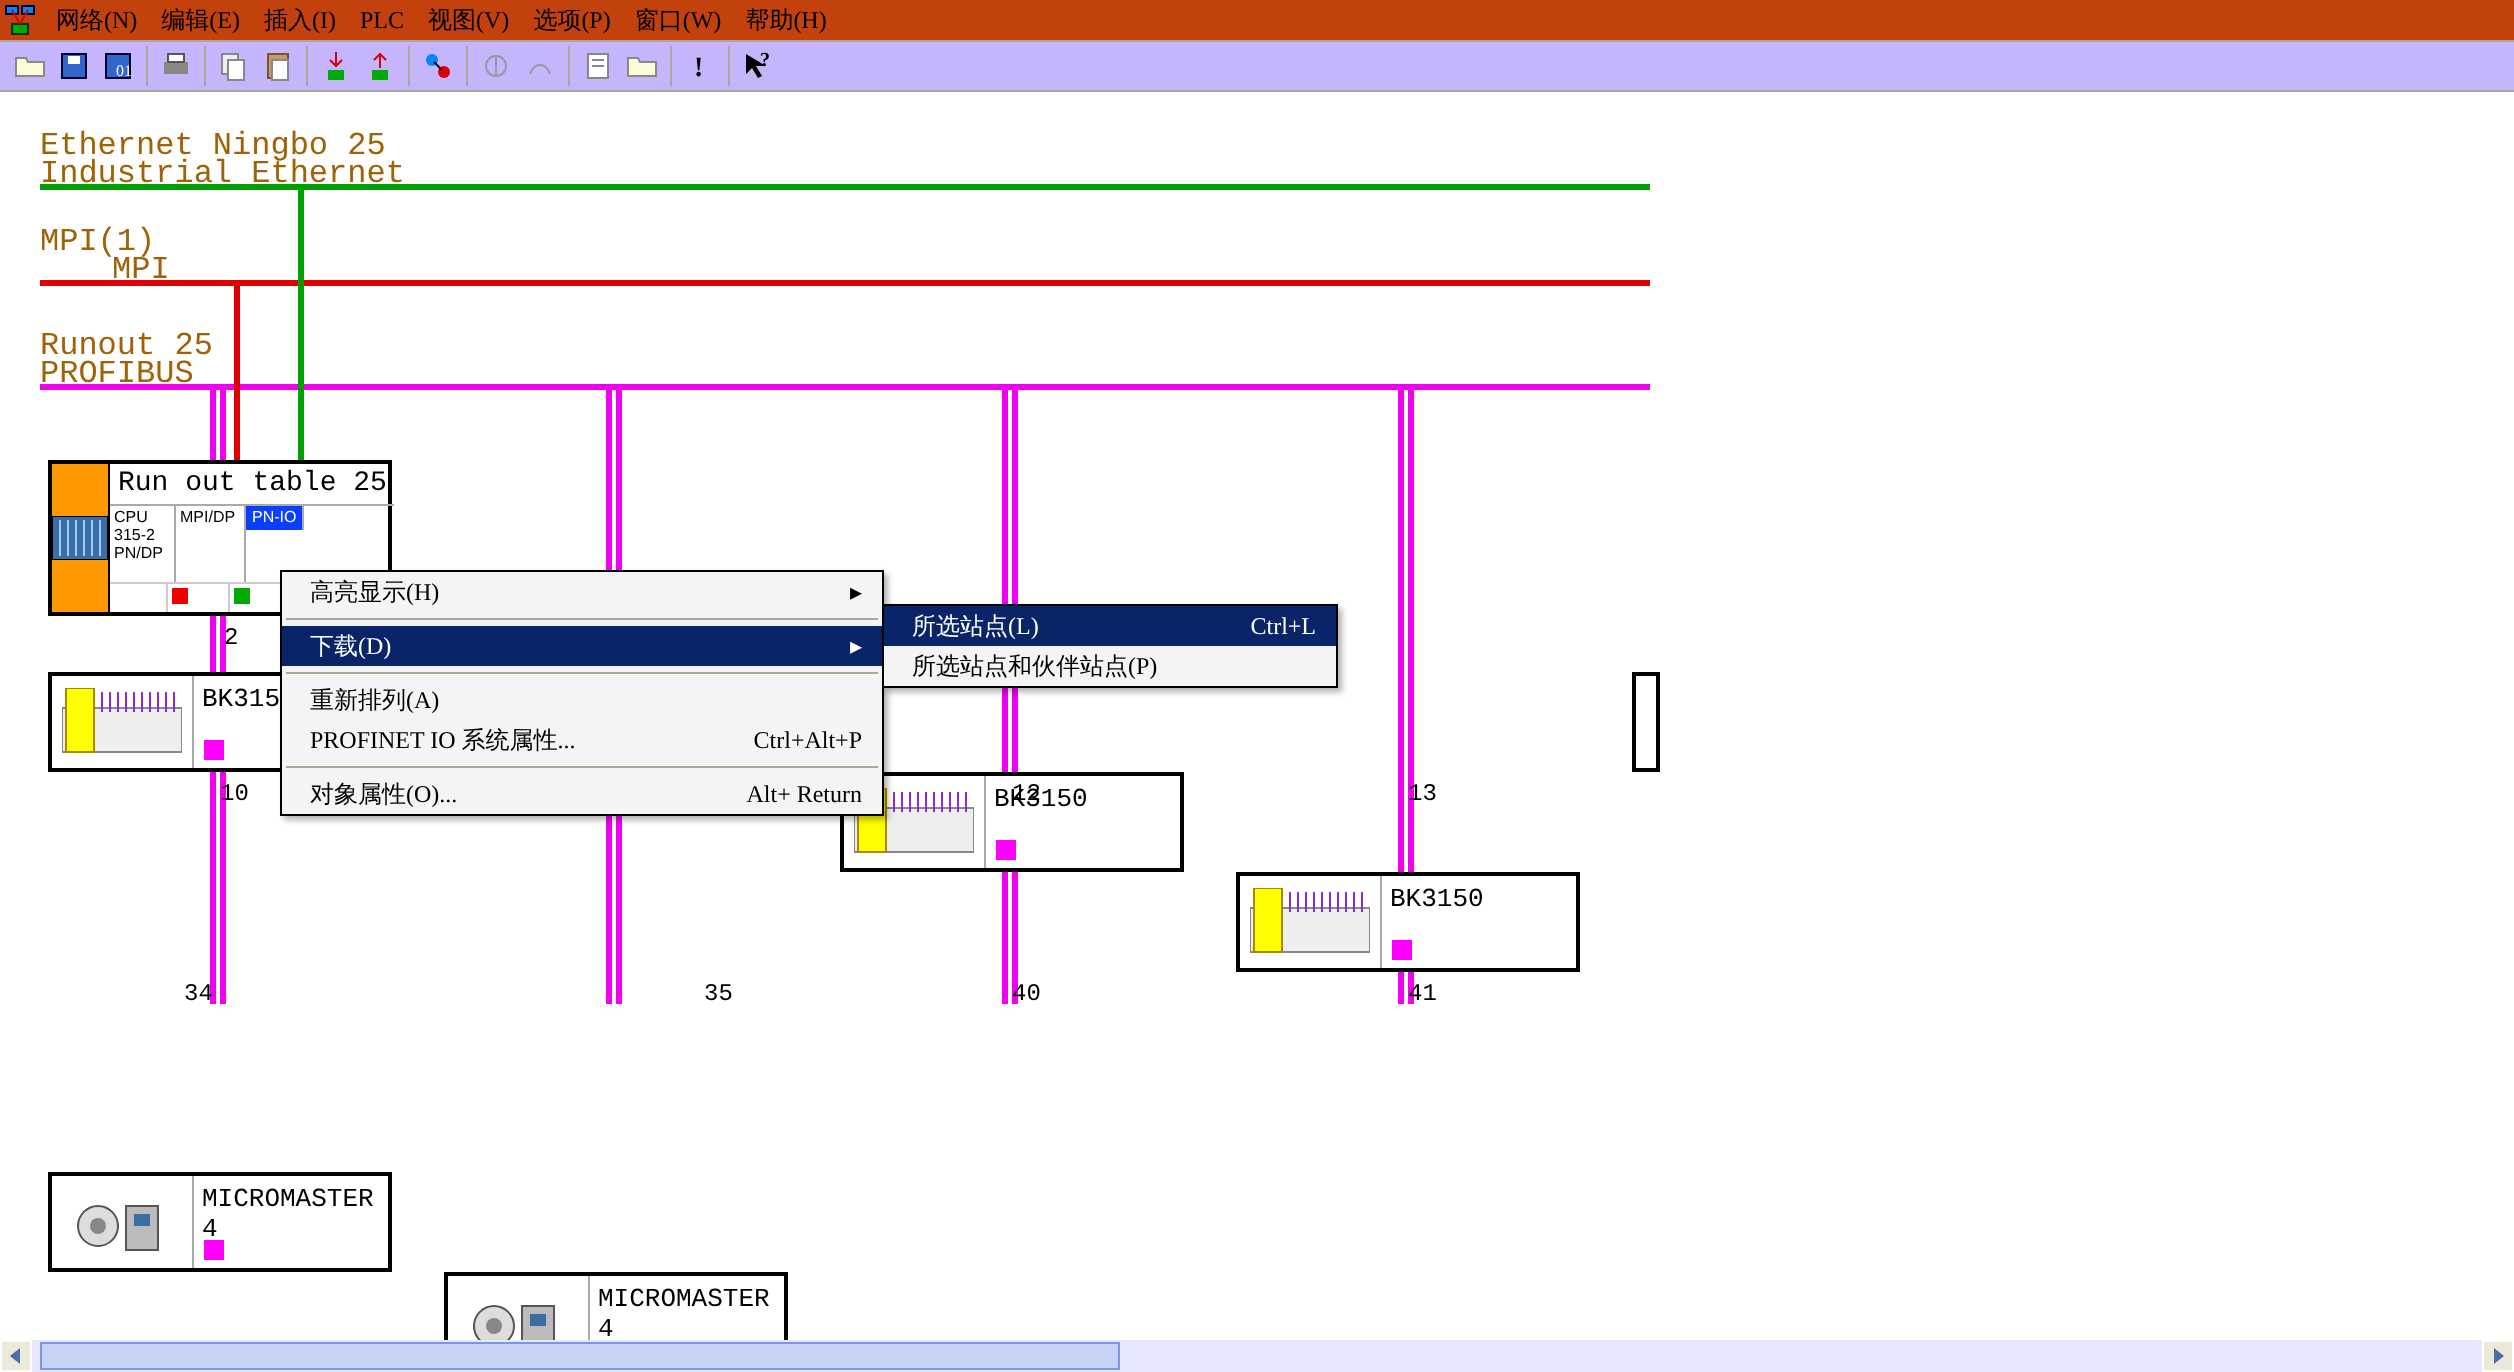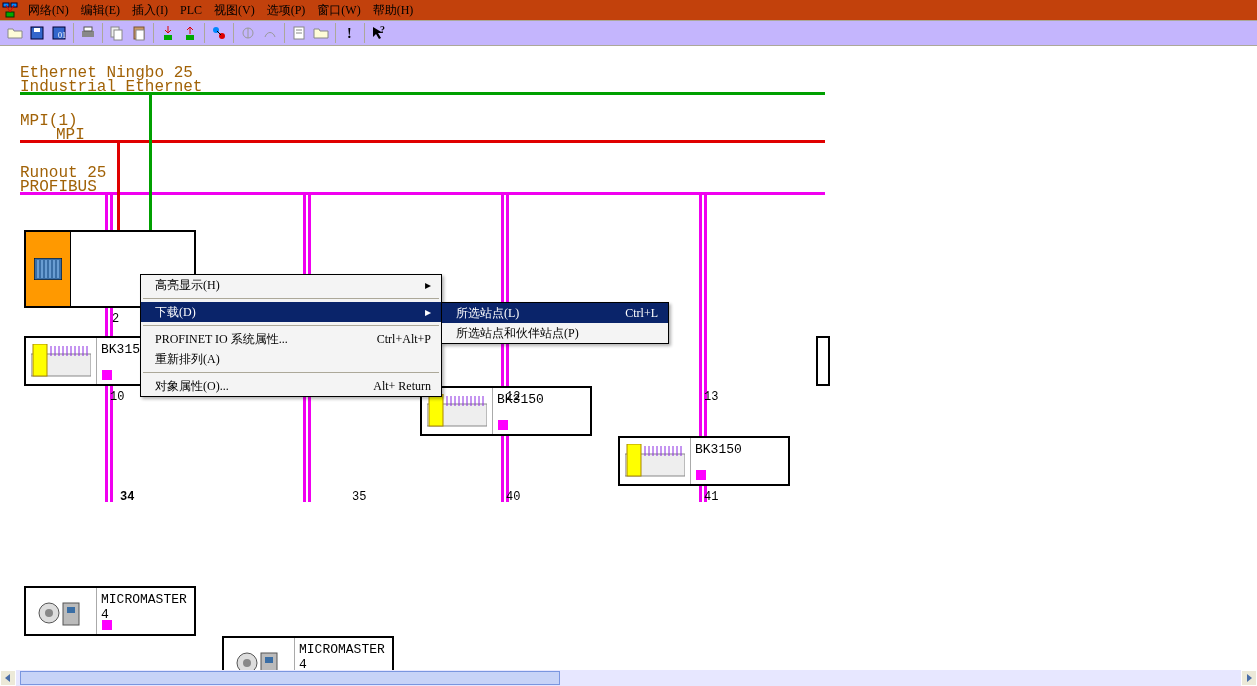--- a/index.html
+++ b/index.html
@@ -193,20 +193,37 @@
         <svg width="28" height="22" viewBox="0 0 28 22">
               <rect x="0" y="0" width="28" height="22" fill="#3a6ea5" stroke="#000"></rect>
               <line x1="4" y1="2" x2="4" y2="20" stroke="#9cf"></line>
               <line x1="8" y1="2" x2="8" y2="20" stroke="#9cf"></line>
               <line x1="12" y1="2" x2="12" y2="20" stroke="#9cf"></line>
               <line x1="16" y1="2" x2="16" y2="20" stroke="#9cf"></line>
               <line x1="20" y1="2" x2="20" y2="20" stroke="#9cf"></line>
               <line x1="24" y1="2" x2="24" y2="20" stroke="#9cf"></line>
             </svg>
       </div>
+      <div style="flex:1;display:flex;flex-direction:column;">
+        <div class="cpu-title">Run out table 25</div>
+        <div style="display:flex;flex:1;">
+          <div class="cpu-slot" style="width:28px;">CPU 315-2 PN/DP</div>
+          <div class="cpu-slot" style="width:30px;">MPI/DP</div>
+          <div class="pn-slot">PN-IO</div>
+        </div>
+        <div style="display:flex;height:14px;border-top:1px solid #ccc;">
+          <div style="width:28px;border-right:1px solid #ccc;"></div>
+          <div style="width:30px;border-right:1px solid #ccc;position:relative;">
+                <div style="position:absolute;left:2px;top:2px;width:8px;height:8px;background:#e00;"></div>
+              </div>
+          <div style="width:28px;border-right:1px solid #ccc;position:relative;">
+                <div style="position:absolute;left:2px;top:2px;width:8px;height:8px;background:#0a0;"></div>
+              </div>
+        </div>
+      </div>
     </div>
   </div>
   <div class="node-addr" style="left:112px;top:266px;">2</div>
 
   <div class="node dev-block" style="left:24px;top:290px;width:172px;height:50px;">
     <div class="dev-icon">
       <svg width="60" height="34" viewBox="0 0 60 34">
             <rect x="0" y="10" width="60" height="22" fill="#eee" stroke="#888"></rect>
             <rect x="2" y="0" width="14" height="32" fill="#ff0" stroke="#a80"></rect>
             <g stroke="#8a2be2">
@@ -283,57 +300,57 @@
       <svg class="micromaster-svg" viewBox="0 0 48 36">
             <circle cx="12" cy="20" r="10" fill="#ddd" stroke="#555"></circle>
             <circle cx="12" cy="20" r="4" fill="#888"></circle>
             <rect x="26" y="10" width="16" height="22" fill="#bbb" stroke="#555"></rect>
             <rect x="30" y="14" width="8" height="6" fill="#3a6ea5"></rect>
           </svg>
     </div>
     <div class="dev-label">MICROMASTER 4</div>
     <div class="square-indic"></div>
   </div>
-  <div class="node-addr" style="left:120px;top:444px;font-weight:bold;">34</div>
+  <div class="node-addr" style="left:92px;top:444px;">34</div>
 
   <div class="node dev-block" style="left:222px;top:390px;width:172px;height:50px;">
     <div class="dev-icon">
       <svg class="micromaster-svg" viewBox="0 0 48 36">
             <circle cx="12" cy="20" r="10" fill="#ddd" stroke="#555"></circle>
             <circle cx="12" cy="20" r="4" fill="#888"></circle>
             <rect x="26" y="10" width="16" height="22" fill="#bbb" stroke="#555"></rect>
             <rect x="30" y="14" width="8" height="6" fill="#3a6ea5"></rect>
           </svg>
     </div>
     <div class="dev-label">MICROMASTER 4</div>
 
   </div>
   <div class="node-addr" style="left:316px;top:444px;padding-left:36px;">35</div>
 
   <div class="node-addr" style="left:506px;top:444px;">40</div>
 
   <div class="node-addr" style="left:704px;top:444px;">41</div>
 
-  <div class="ctx" style="left:140px;top:228px;width:300px;">
+  <div class="ctx" style="left:140px;top:239px;width:300px;">
     <div class="ctx-row">
       <span class="lbl">高亮显示(H)</span>
           <span class="arrow">▸</span>
     </div>
     <div class="ctx-sep"></div>
     <div class="ctx-row hi">
       <span class="lbl">下载(D)</span>
           <span class="arrow">▸</span>
     </div>
     <div class="ctx-sep"></div>
     <div class="ctx-row">
+      <span class="lbl">重新排列(A)</span>
+    </div>
+    <div class="ctx-row">
       <span class="lbl">PROFINET IO 系统属性...</span>
           <span class="sc">Ctrl+Alt+P</span>
-    </div>
-    <div class="ctx-row">
-      <span class="lbl">重新排列(A)</span>
     </div>
     <div class="ctx-sep"></div>
     <div class="ctx-row">
       <span class="lbl">对象属性(O)...</span>
           <span class="sc">Alt+ Return</span>
     </div>
   </div>
 
   <div class="ctx" style="left:441px;top:256px;width:226px;">
     <div class="ctx-row hi">

